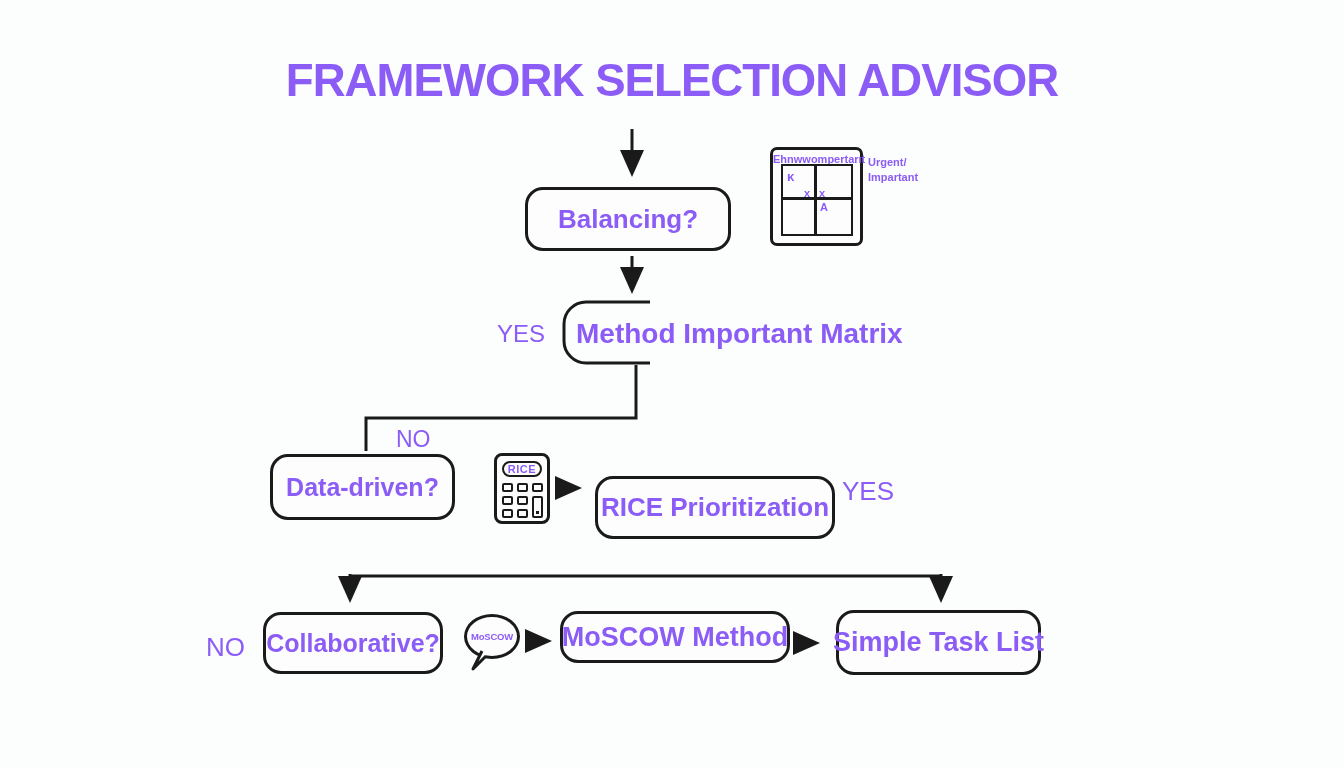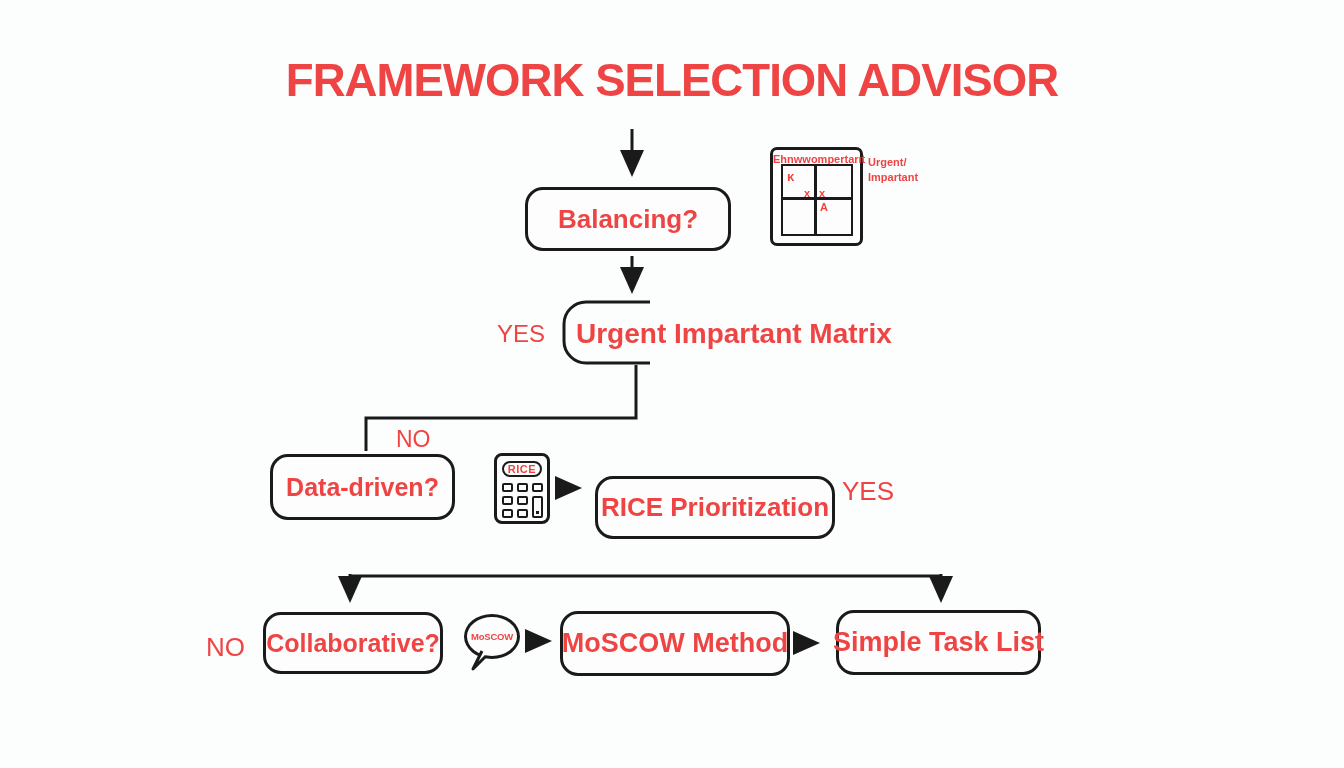--- a/index.html
+++ b/index.html
@@ -3,21 +3,21 @@
 <meta charset="utf-8">
 <style>
   * { margin: 0; padding: 0; box-sizing: border-box; }
   html,body { background: #e9e9e9; }
   #canvas {
     position: relative;
     width: 1344px; height: 768px;
     background: #fcfdfd;
     overflow: hidden;
     font-family: "Liberation Sans", "DejaVu Sans", sans-serif;
-    color: #ef4444;
+    color: #8b5cf6;
   }
   #connectors { position: absolute; left: 0; top: 0; width: 1344px; height: 768px; }
   .title {
     position: absolute; left: 0; top: 52px; width: 1344px;
     text-align: center;
     font-size: 47px; font-weight: 800; letter-spacing: -1px;
     transform: scaleX(0.97); white-space: nowrap;
   }
   .node {
     position: absolute;
@@ -103,35 +103,35 @@
     <path d="M528,641 H546" stroke="#1a1a1a" stroke-width="3" fill="none" marker-end="url(#arrow)"></path>
     <path d="M796,643 H814" stroke="#1a1a1a" stroke-width="3" fill="none" marker-end="url(#arrow)"></path>
   </svg>
 
   <div class="title">FRAMEWORK SELECTION ADVISOR</div>
 
   <div class="node" style="left:525px; top:187px; width:206px; height:64px; font-size:26px;">
     <span>Balancing?</span>
   </div>
 
-  <div class="open-node-text" style="left:576px; top:318px; font-size:28px;">Urgent Impartant Matrix</div>
+  <div class="open-node-text" style="left:576px; top:318px; font-size:28px;">Method Important Matrix</div>
 
   <div class="node" style="left:270px; top:454px; width:185px; height:66px; font-size:25px;">
     <span>Data-driven?</span>
   </div>
 
   <div class="node" style="left:595px; top:456px; width:240px; height:63px; font-size:26px;margin-top:20px;">
     <span>RICE Prioritization</span>
   </div>
 
   <div class="node" style="left:263px; top:612px; width:180px; height:62px; font-size:25px;">
     <span>Collaborative?</span>
   </div>
 
-  <div class="node" style="left:560px; top:611px; width:230px; height:65px; font-size:27px;">
+  <div class="node" style="left:560px; top:611px; width:230px; height:52px; font-size:27px;">
     <span>MoSCOW Method</span>
   </div>
 
   <div class="node" style="left:836px; top:610px; width:205px; height:65px; font-size:27px;">
     <span>Simple Task List</span>
   </div>
 
   <div class="flow-label" style="left:497px; top:320px; font-size:24px;">YES</div>
   <div class="flow-label" style="left:396px; top:426px; font-size:23px;">NO</div>
   <div class="flow-label" style="left:842px; top:476px; font-size:26px;">YES</div>

